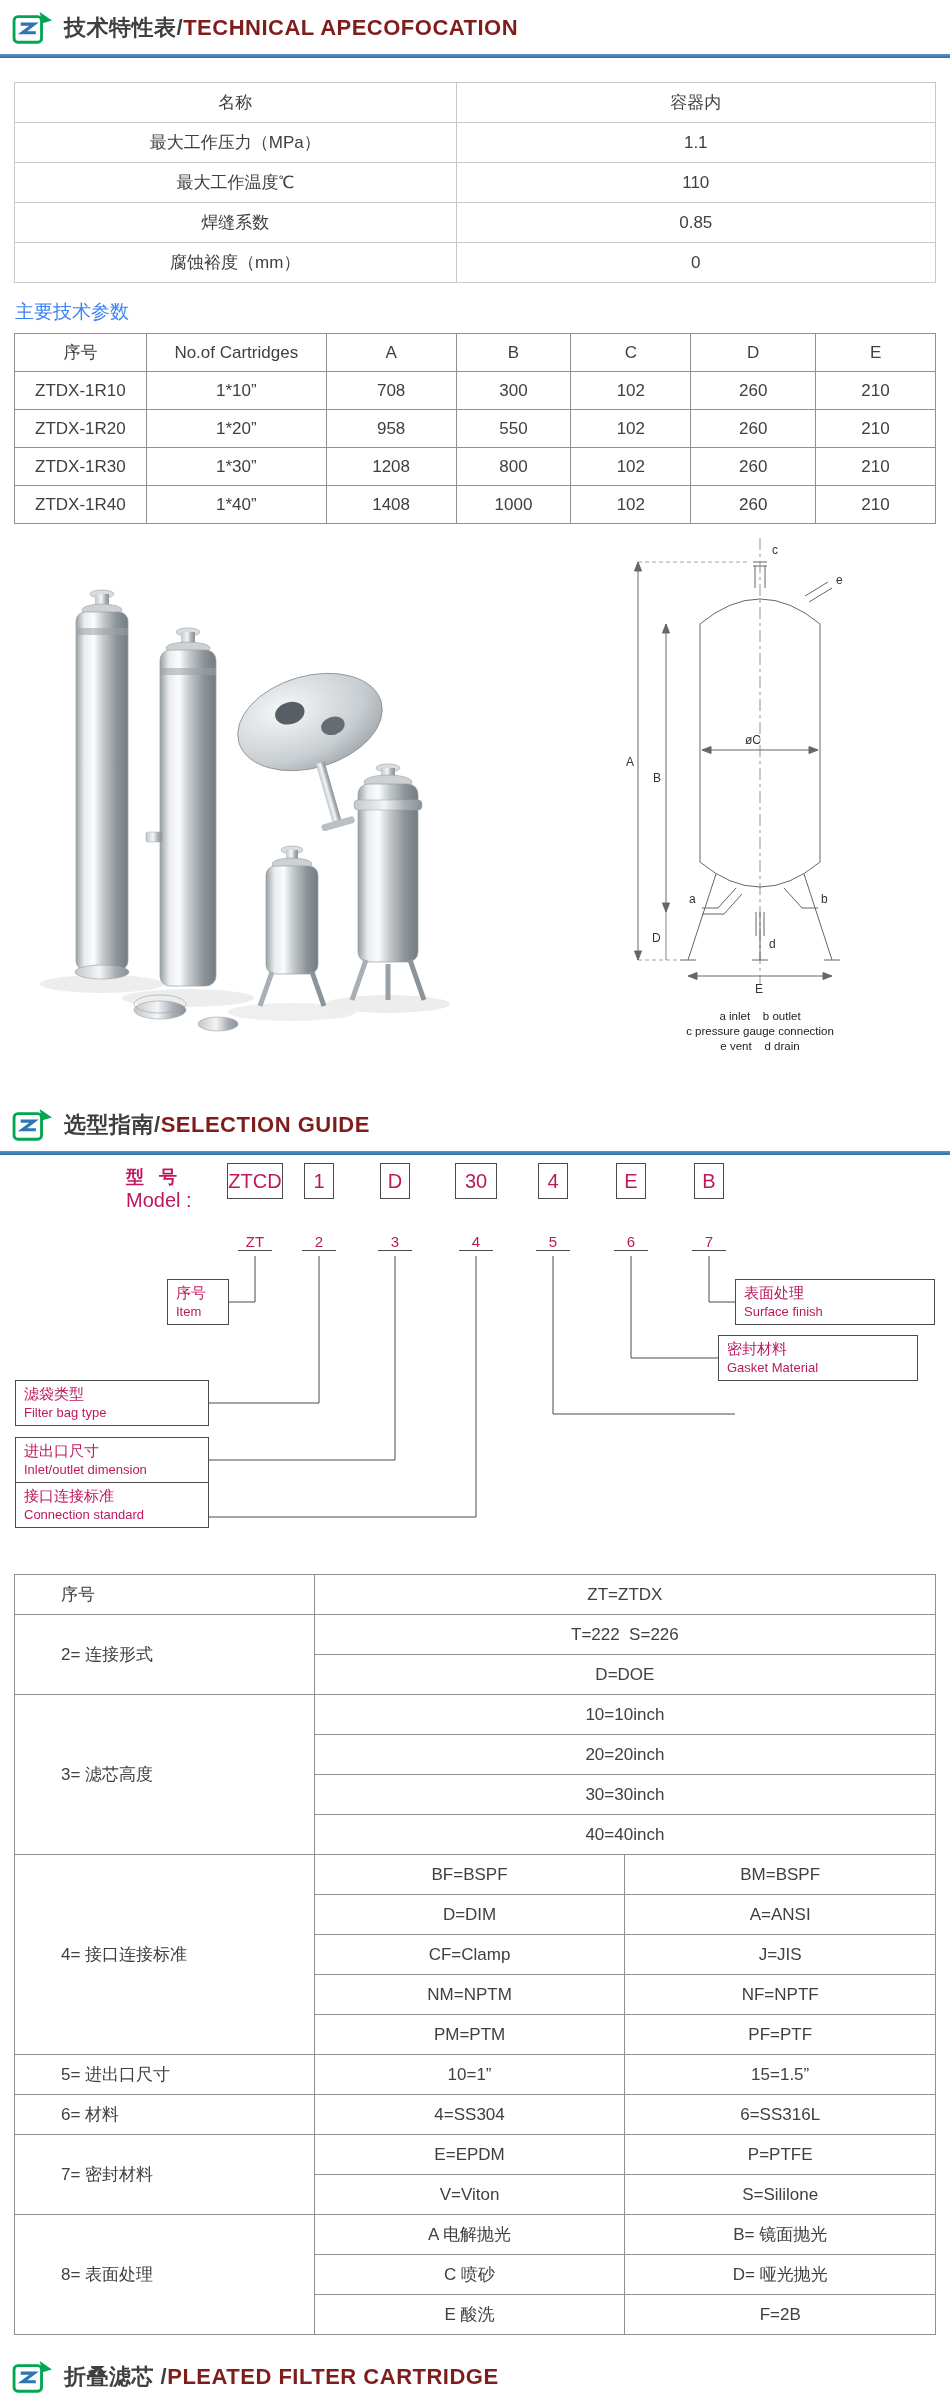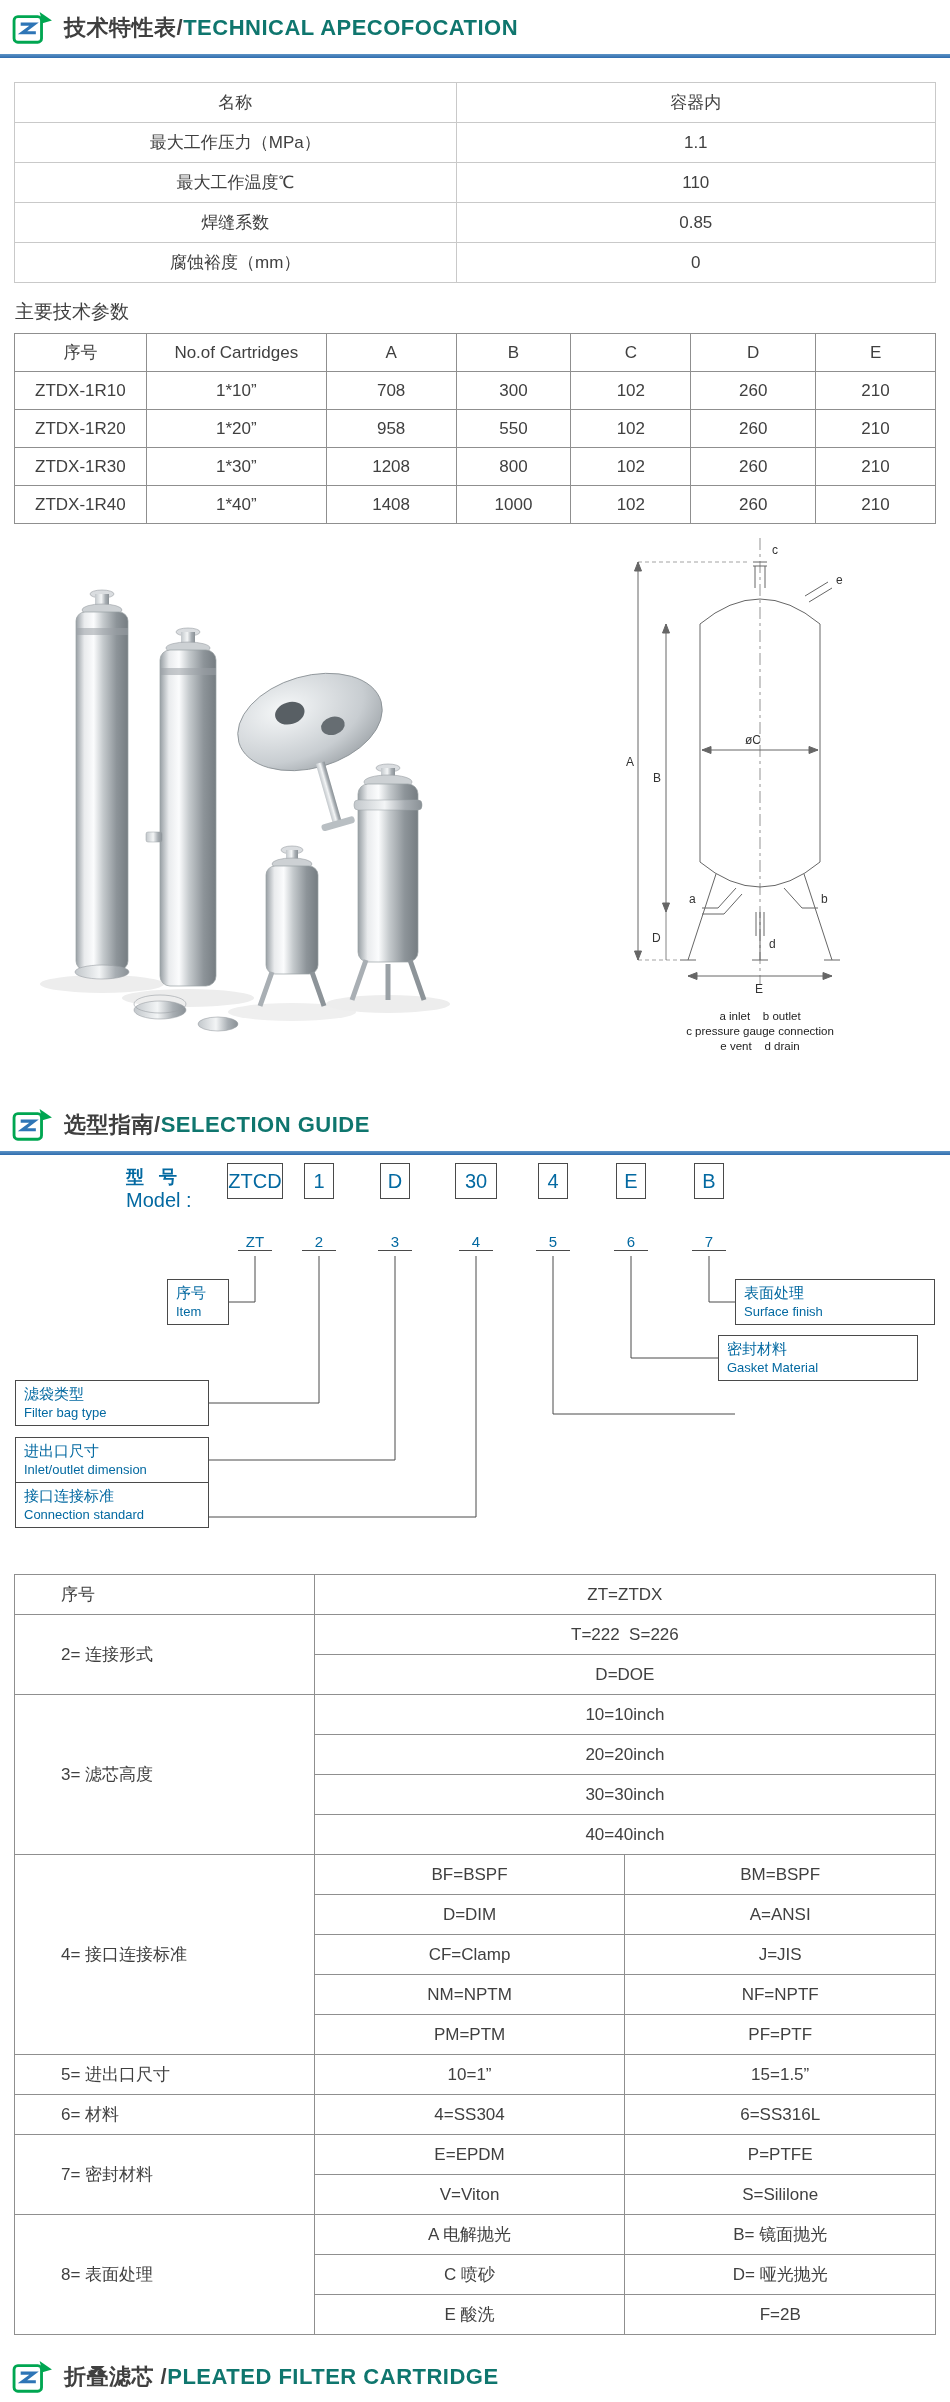--- a/index.html
+++ b/index.html
@@ -5,37 +5,37 @@
   * { margin:0; padding:0; box-sizing:border-box; }
   html,body { background:#ffffff; }
   body {
     width:950px; height:2402px; overflow:hidden; position:relative;
     font-family:"Liberation Sans", sans-serif; color:#404040;
   }
   
   .sec-header { display:flex; align-items:center; gap:10px; margin-left:12px; padding-top:10px; }
   .sec-header .logo { width:42px; height:36px; flex:0 0 auto; }
   .sec-title { font-size:22px; font-weight:bold; color:#3f3f3f; letter-spacing:0.5px; }
-  .sec-title .en { color:#0f766e; }
+  .sec-title .en { color:#7f1d1d; }
   .blue-bar { height:4px; width:950px; background:linear-gradient(180deg,#5d94c6,#2f6cae); margin-top:8px; }
 
   table { border-collapse:collapse; margin:0 auto; width:922px; text-align:center; font-size:17px; color:#404040; }
   td { font-weight:normal; }
 
   .spec-table { margin-top:24px; }
   .spec-table td { border:1px solid #c9c9c9; height:40px; }
 
-  .red-label { color:#404040; font-size:19px; margin:16px 8px 8px 15px; }
+  .red-label { color:#3b82f6; font-size:19px; margin:16px 8px 8px 15px; }
 
   .params-table td { border:1px solid #8f8f8f; height:38px; }
 
   .images-row { display:flex; margin-top:8px; padding-left:10px; }
 
   
-  .diagram { position:relative; width:864px; height:415px; font-size:15px; color:#0369a1; }
+  .diagram { position:relative; width:864px; height:415px; font-size:15px; color:#be185d; }
   .connectors { position:absolute; left:0; top:0; }
   .model-label-zh { position:absolute; left:126px; top:10px; font-size:18px; font-weight:bold; letter-spacing:5px; }
   .model-label-en { position:absolute; left:126px; top:34px; font-size:20px; }
   .dbox { position:absolute; top:8px; height:36px; border:1px solid #4a4a4a;
           display:flex; align-items:center; justify-content:center; font-size:20px; background:#fff; }
   .num { position:absolute; top:78px; width:34px; text-align:center; font-size:15px;
          border-bottom:1px solid #4a4a4a; padding-bottom:0; }
   .lbl-box { position:absolute; border:1px solid #4a4a4a; padding:3px 8px; line-height:1.35; background:#fff; }
   .lbl-box .zh { font-size:15px; }
   .lbl-box .en { font-size:13px; }

